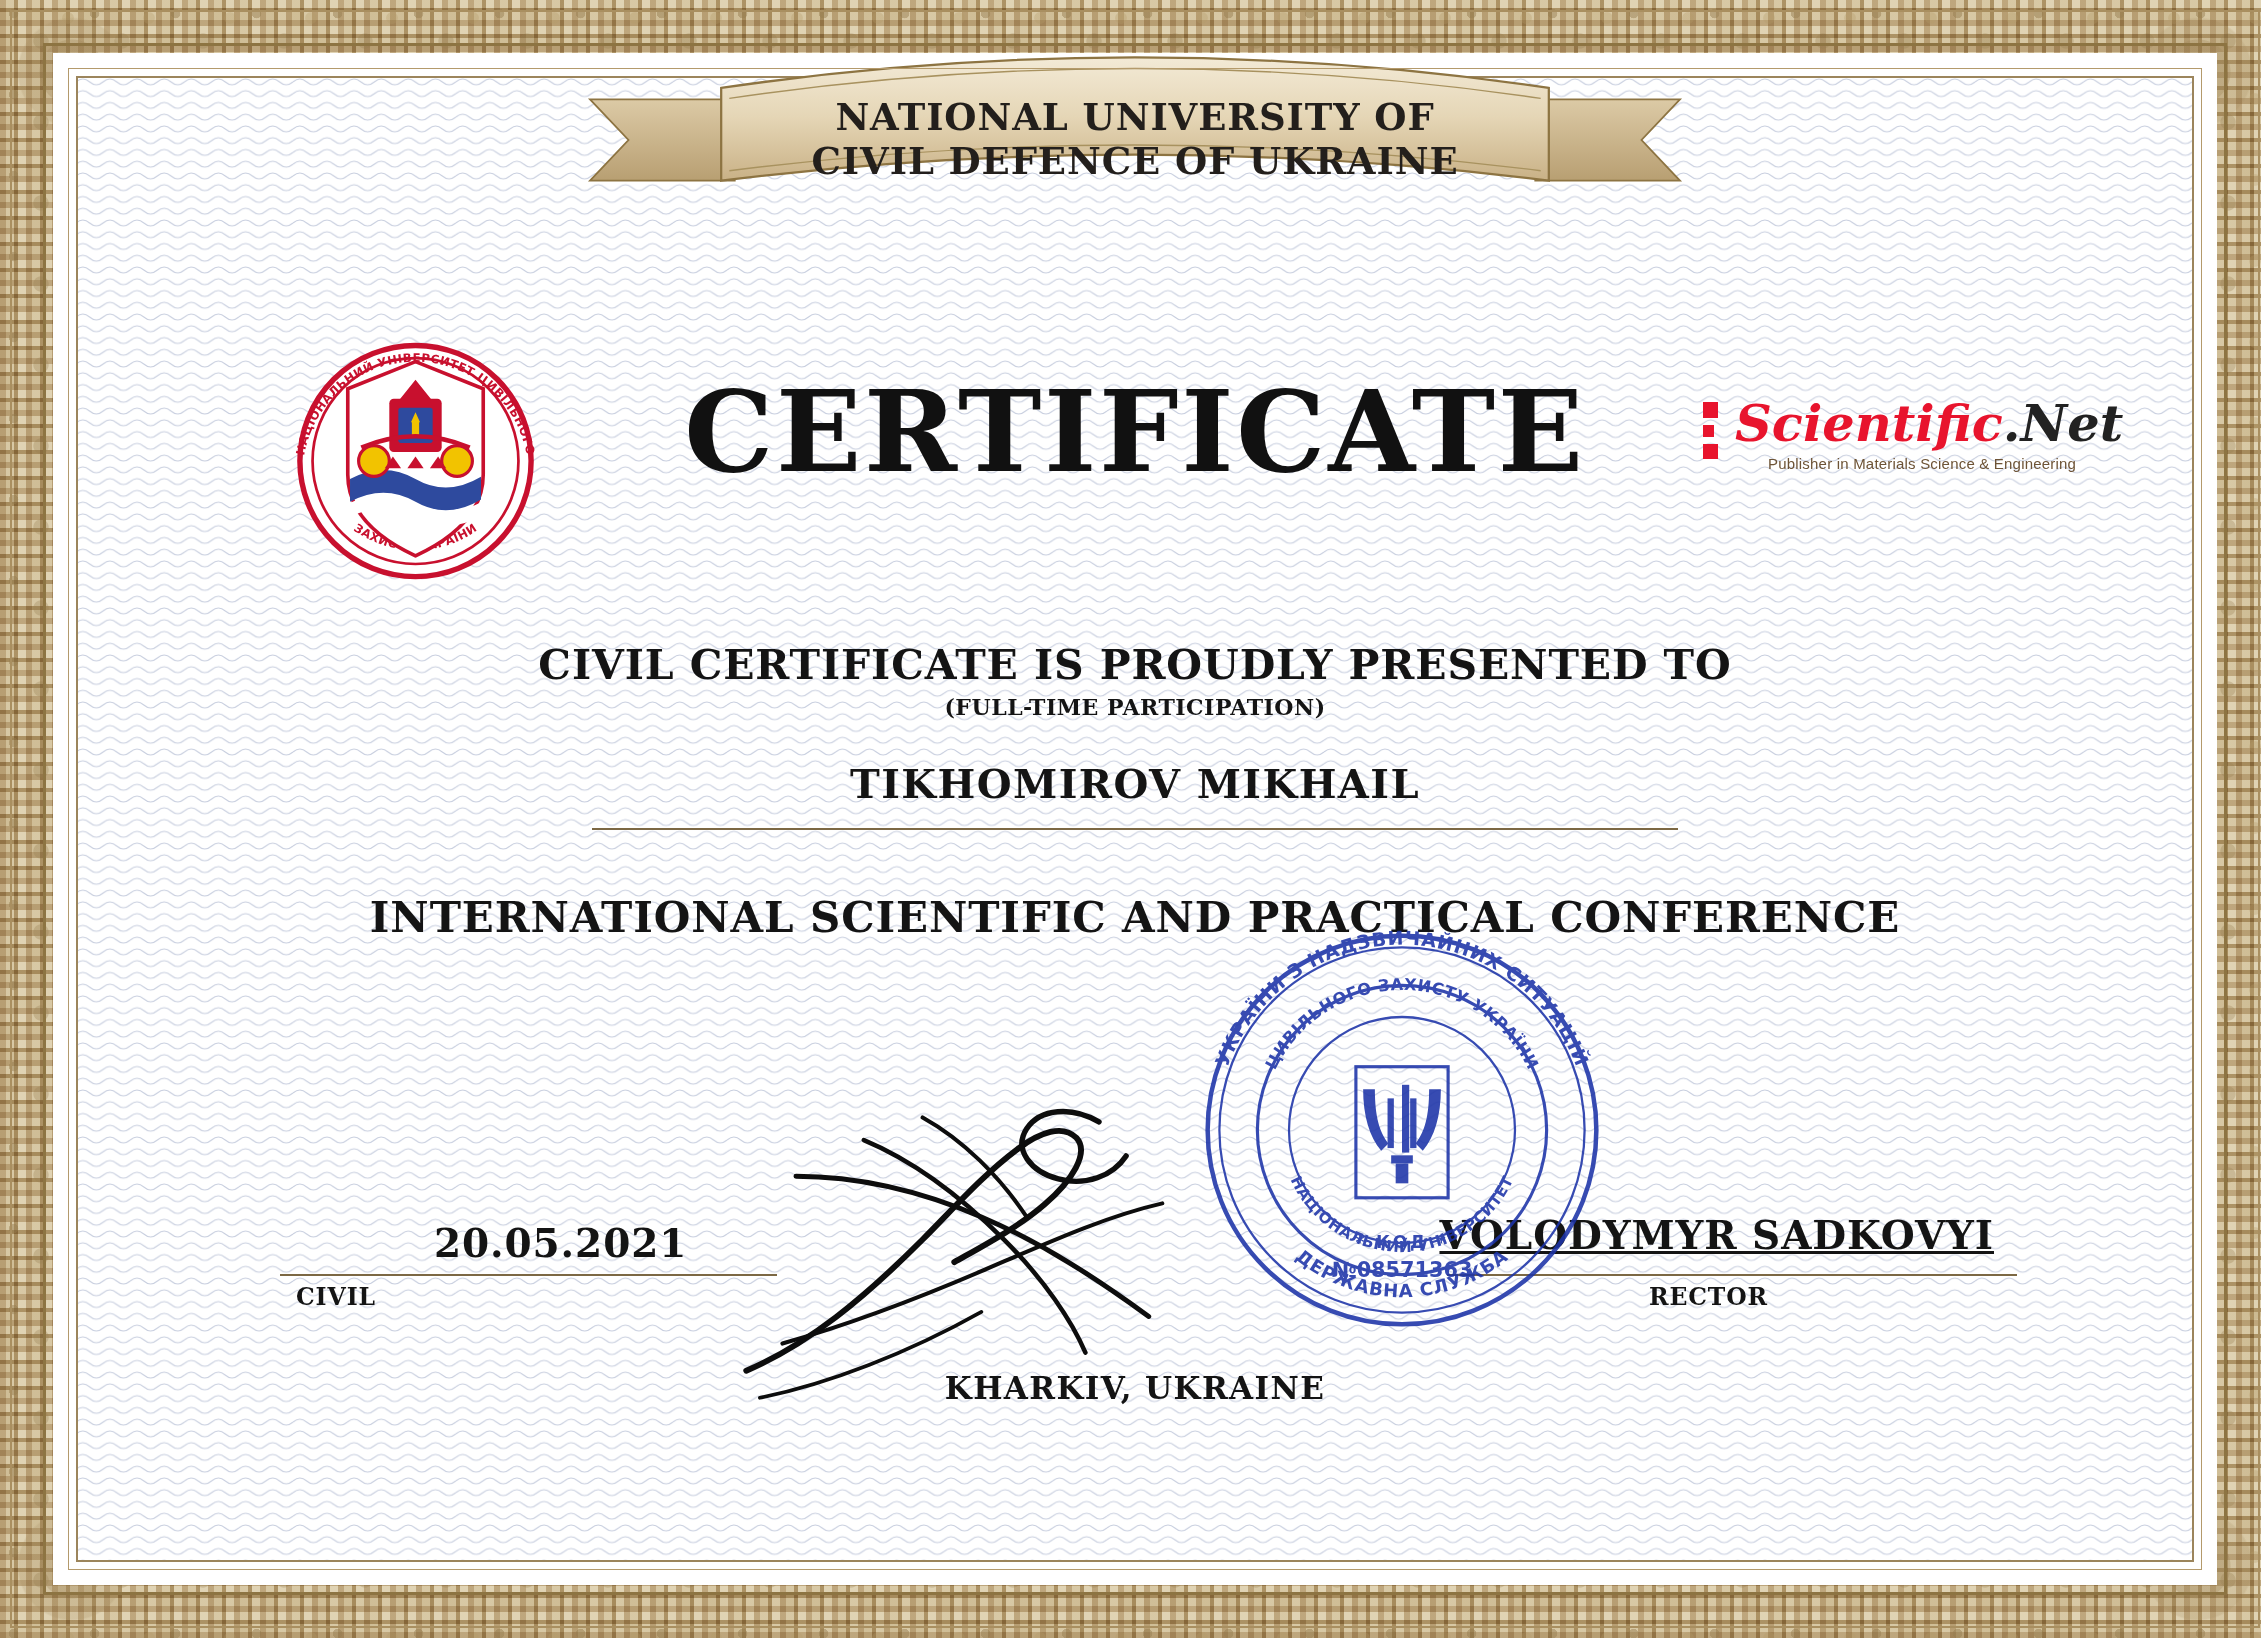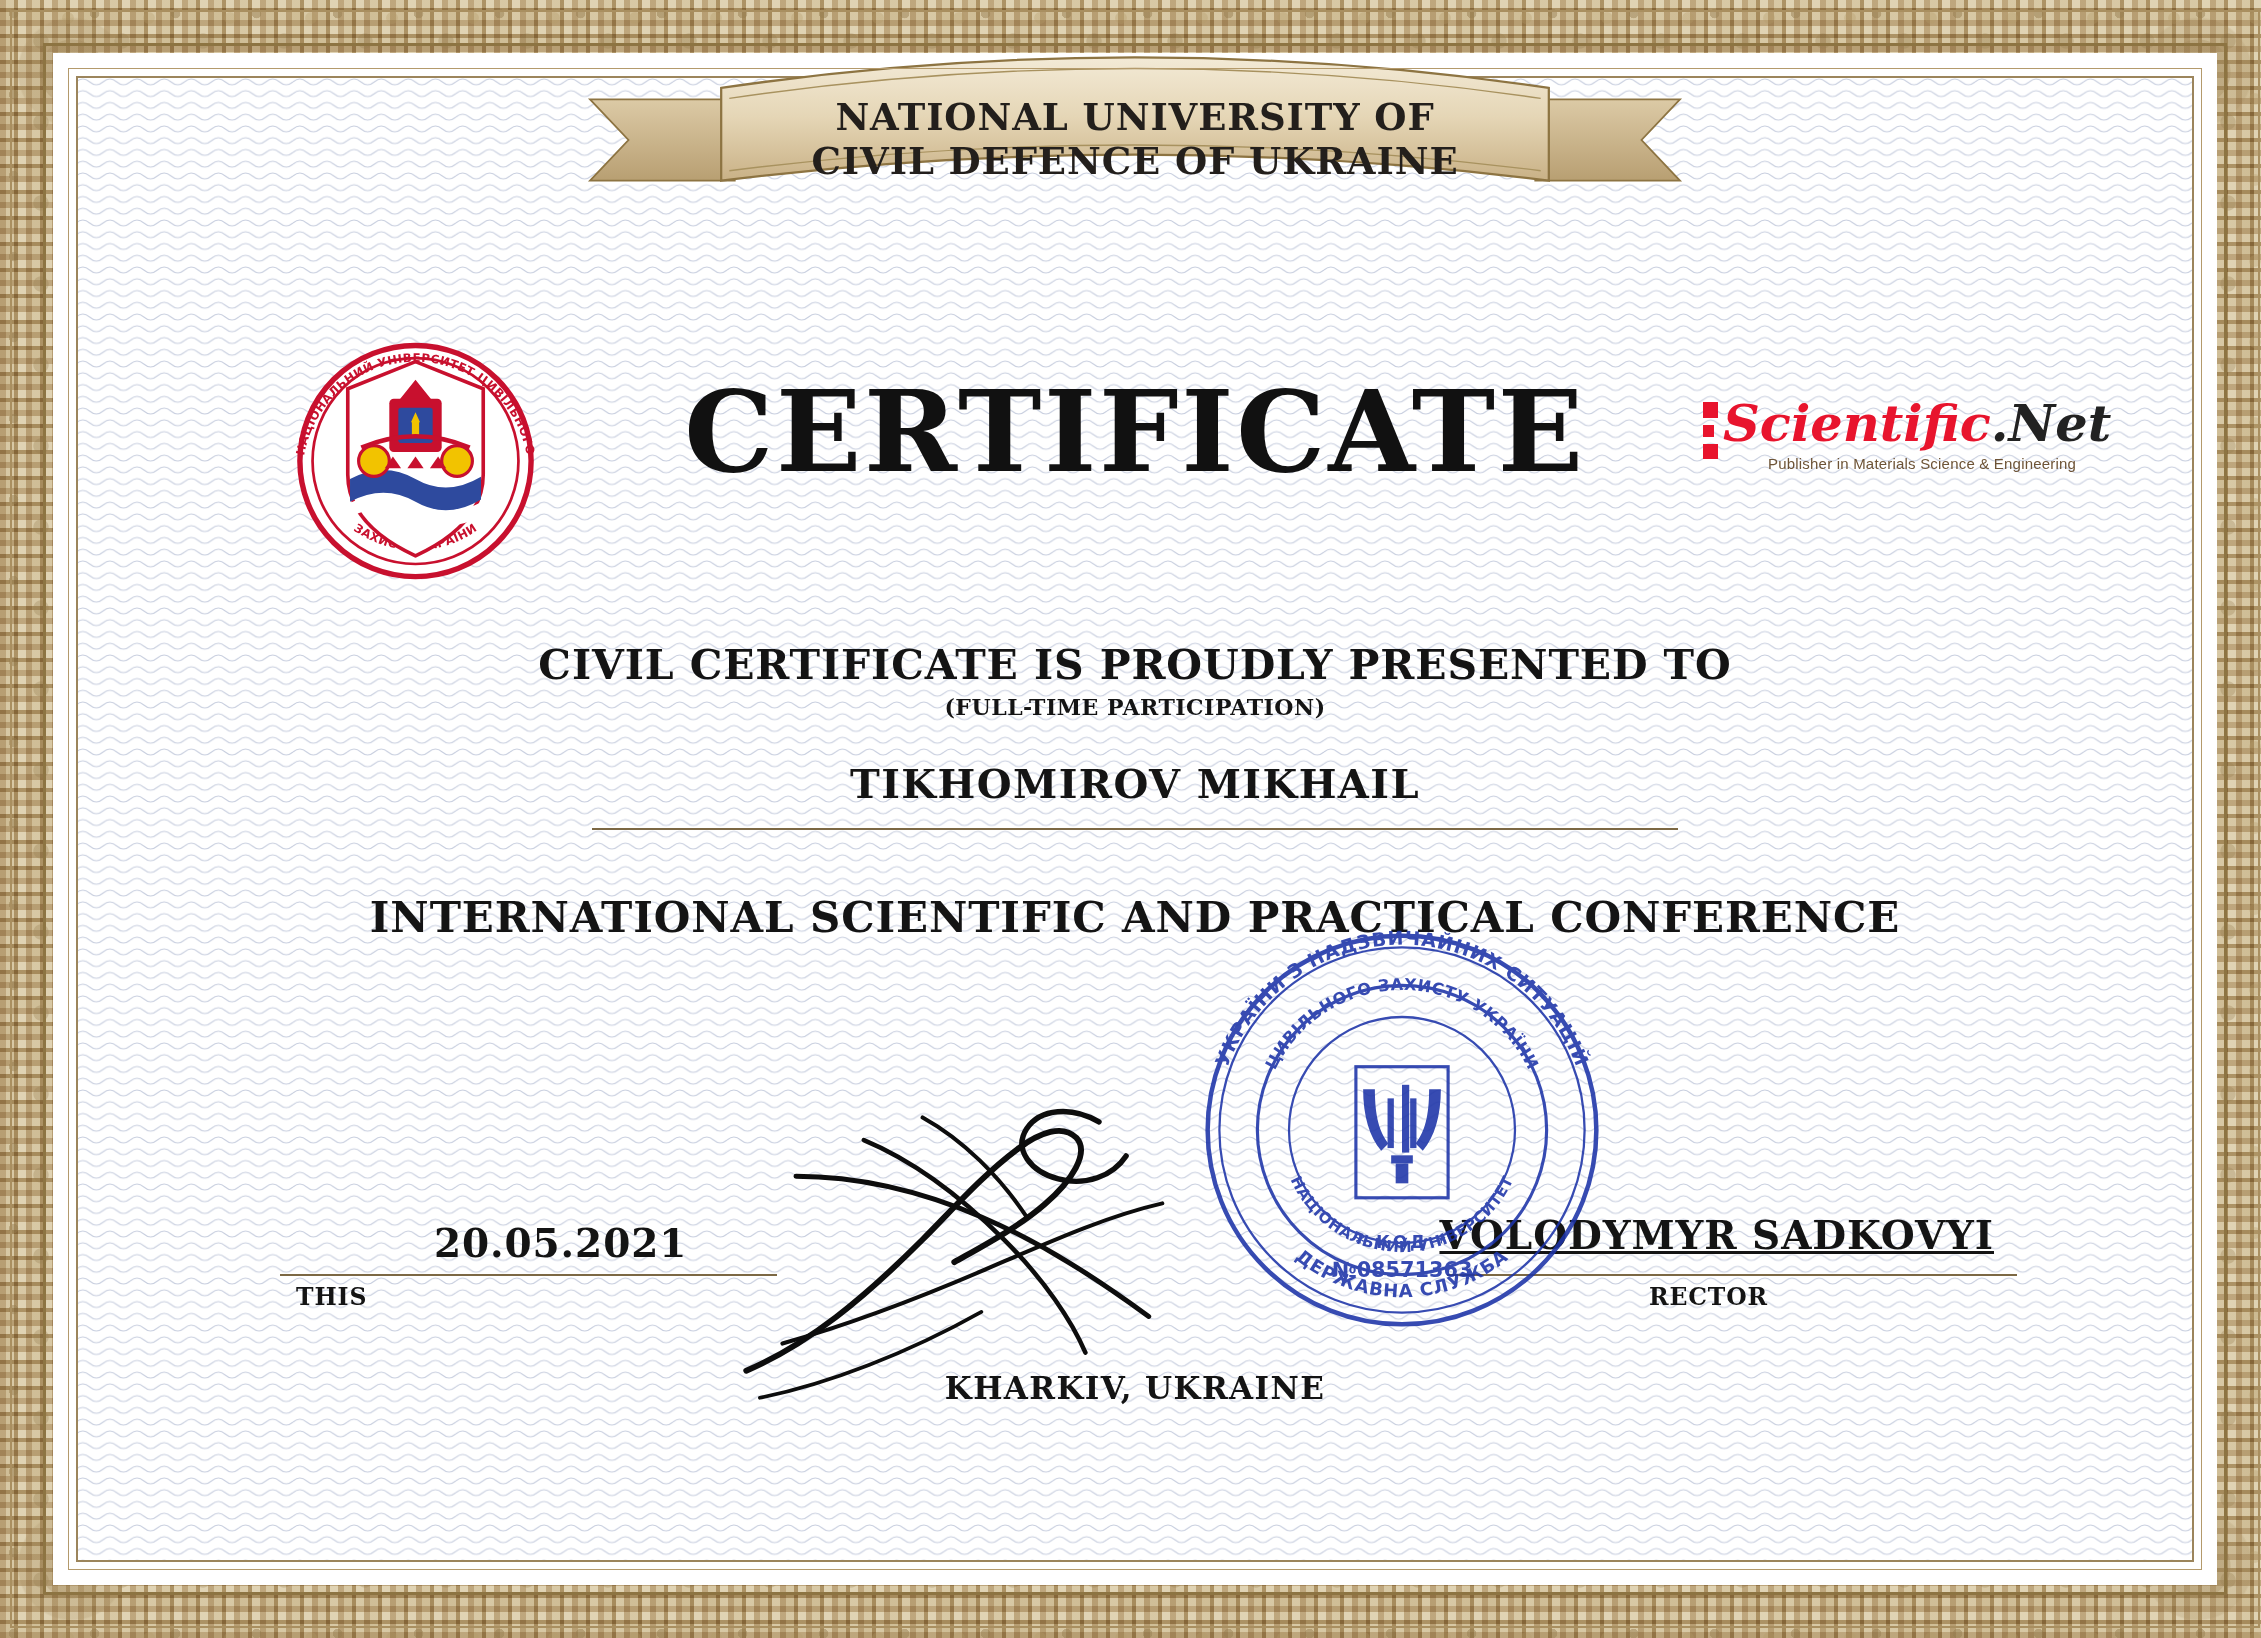--- a/index.html
+++ b/index.html
@@ -435,36 +435,36 @@
   </div>
 
   <div class="cert-title">CERTIFICATE</div>
 
   <div class="scientific-net">
     <div class="sn-squares">
       <div class="sn-sq" style="left:2.7px;  top:1.8px;   width:15.4px; height:15.4px;"></div>
       <div class="sn-sq" style="left:2.7px;  top:24.4px;  width:11.8px; height:11.8px;"></div>
       <div class="sn-sq" style="left:2.7px;  top:43px;  width:15.4px; height:15.4px;"></div>
     </div>
-    <div class="sn-main" style="margin-left:23px;">
+    <div class="sn-main" style="margin-left:35px;">
       <span>Scientific</span><span class="net">.Net</span>
     </div>
     <div class="sn-sub">Publisher in Materials Science &amp; Engineering</div>
   </div>
 
   <div class="presented">CIVIL CERTIFICATE IS PROUDLY PRESENTED TO</div>
   <div class="participation">(FULL-TIME PARTICIPATION)</div>
   <div class="recipient">TIKHOMIROV MIKHAIL</div>
   <div class="recipient-rule"></div>
 
   <div class="conf-line1">INTERNATIONAL SCIENTIFIC AND PRACTICAL CONFERENCE</div>
 
   <div class="date-value">20.05.2021</div>
   <div class="date-rule"></div>
-  <div class="date-label">THIS</div>
+  <div class="date-label">CIVIL</div>
 
   <div class="rector-name">VOLODYMYR SADKOVYI</div>
   <div class="rector-rule"></div>
   <div class="rector-label">RECTOR</div>
 
   <div class="location">KHARKIV, UKRAINE</div>
 
   <div class="signature">
     <svg viewBox="0 0 1200 900" width="543" height="407">
       <g fill="none" stroke="#0d0d0d" stroke-linecap="round" stroke-linejoin="round">

